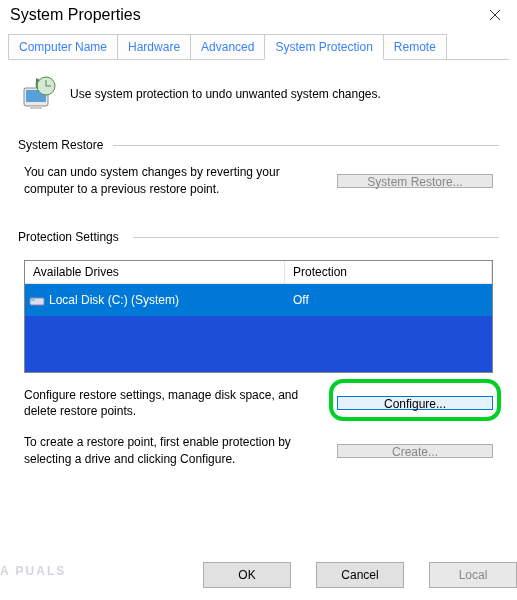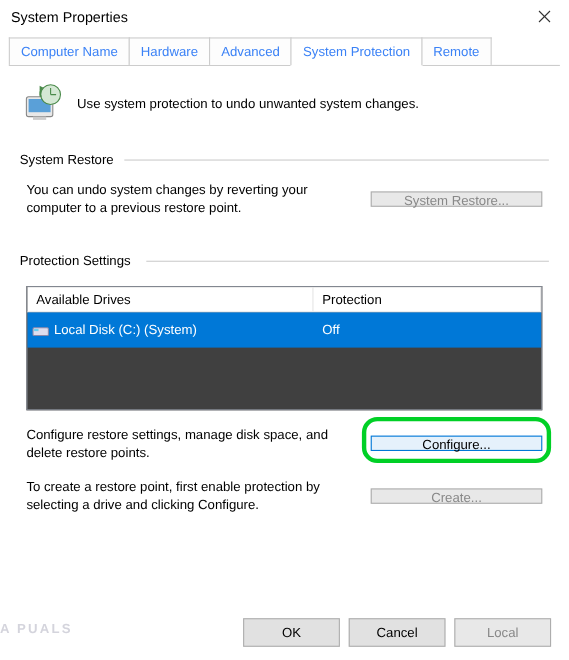--- a/index.html
+++ b/index.html
@@ -1,19 +1,19 @@
 <!DOCTYPE html>
 <html><head>
   <meta charset="utf-8">
   <style>
     * { box-sizing: border-box; margin: 0; padding: 0; font-family: "Segoe UI", Tahoma, sans-serif; font-size: 12px; }
     body { background: #fff; width: 517px; height: 600px; position: relative; overflow: hidden; }
     
     .titlebar { height: 30px; display: flex; align-items: center; padding: 0 0 0 10px; }
-    .titlebar-text { font-size: 13px; color: #000; flex: 1; }
+    .titlebar-text { font-size: 16px; color: #000; flex: 1; }
     .close-btn { width: 45px; height: 30px; display: flex; align-items: center; justify-content: center; cursor: pointer; }
     .close-btn svg { stroke: #333; }
     
     .tabs { display: flex; margin: 4px 8px 0 8px; border-bottom: 1px solid #ccc; }
     .tab { padding: 5px 10px; border: 1px solid #ccc; border-bottom: none; margin-right: -1px; background: #fff; position: relative; cursor: pointer; color: #3b82f6; }
     .tab.active { border-bottom: 1px solid #fff; margin-bottom: -1px; z-index: 1; }
     .tab:not(.active) { background: #fdfdfd; }
     
     .content { padding: 14px 18px; }
     
@@ -26,34 +26,34 @@
     .group-label::after { content: ""; position: absolute; left: var(--line-start, 95px); right: 0; top: 50%; height: 1px; background: #ccc; }
     .group-body { padding: 10px 6px 4px 6px; }
     
     .row { display: flex; align-items: center; gap: 12px; margin-bottom: 8px; }
     .row-text { flex: 1; color: #000; line-height: 1.4; }
     
     .btn { min-width: 156px; height: 14px; border: 1px solid #adadad; background: #e1e1e1; color: #000; font-size: 12px; cursor: pointer; }
     .btn:disabled { color: #888; background: #e8e8e8; cursor: default; }
     .btn.highlighted { background: #e5f1fb; border: 1px solid #0078d7; }
     
-    .drive-list { border: 1px solid #828790; background: #404040; margin-top: 4px; margin-bottom: 14px; }
+    .drive-list { border: 1px solid #828790; background: #1d4ed8; margin-top: 4px; margin-bottom: 14px; }
     .drive-header { display: flex; background: #fff; border-bottom: 1px solid #e5e5e5; }
     .drive-header-cell { padding: 4px 8px; color: #000; border-right: 1px solid #e5e5e5; }
     .dh-drives { flex: 0 0 260px; }
     .dh-prot { flex: 1; }
     .drive-row { display: flex; align-items: center; height: 32px; background: #0078d7; color: #fff; }
     .drive-row-icon { width: 18px; margin-left: 4px; display: flex; align-items: center; }
     .drive-row-name { flex: 0 0 238px; padding-left: 2px; }
     .drive-row-prot { flex: 1; padding-left: 8px; }
     .drive-body { height: 56px; }
     
     .circle-highlight { position: absolute; border: 4px solid #00d026; border-radius: 14px; pointer-events: none; }
     
-    .footer { position: absolute; bottom: 12px; right: 16px; display: flex; gap: 8px; border-radius: 13px; }
+    .footer { position: absolute; bottom: 12px; right: 0; display: flex; gap: 25px; border-radius: 13px; }
     .footer .btn { min-width: 88px; height: 26px; }
     
     .watermark { position: absolute; left: 0; bottom: 18px; font-size: 26px; font-weight: 700; color: #aab; letter-spacing: 2px; font-family: Arial, sans-serif; opacity: 0.5; pointer-events:none; }
   </style>
 </head>
 <body>
 
 <div class="titlebar">
   <span class="titlebar-text">System Properties</span>
   <div class="close-btn">

